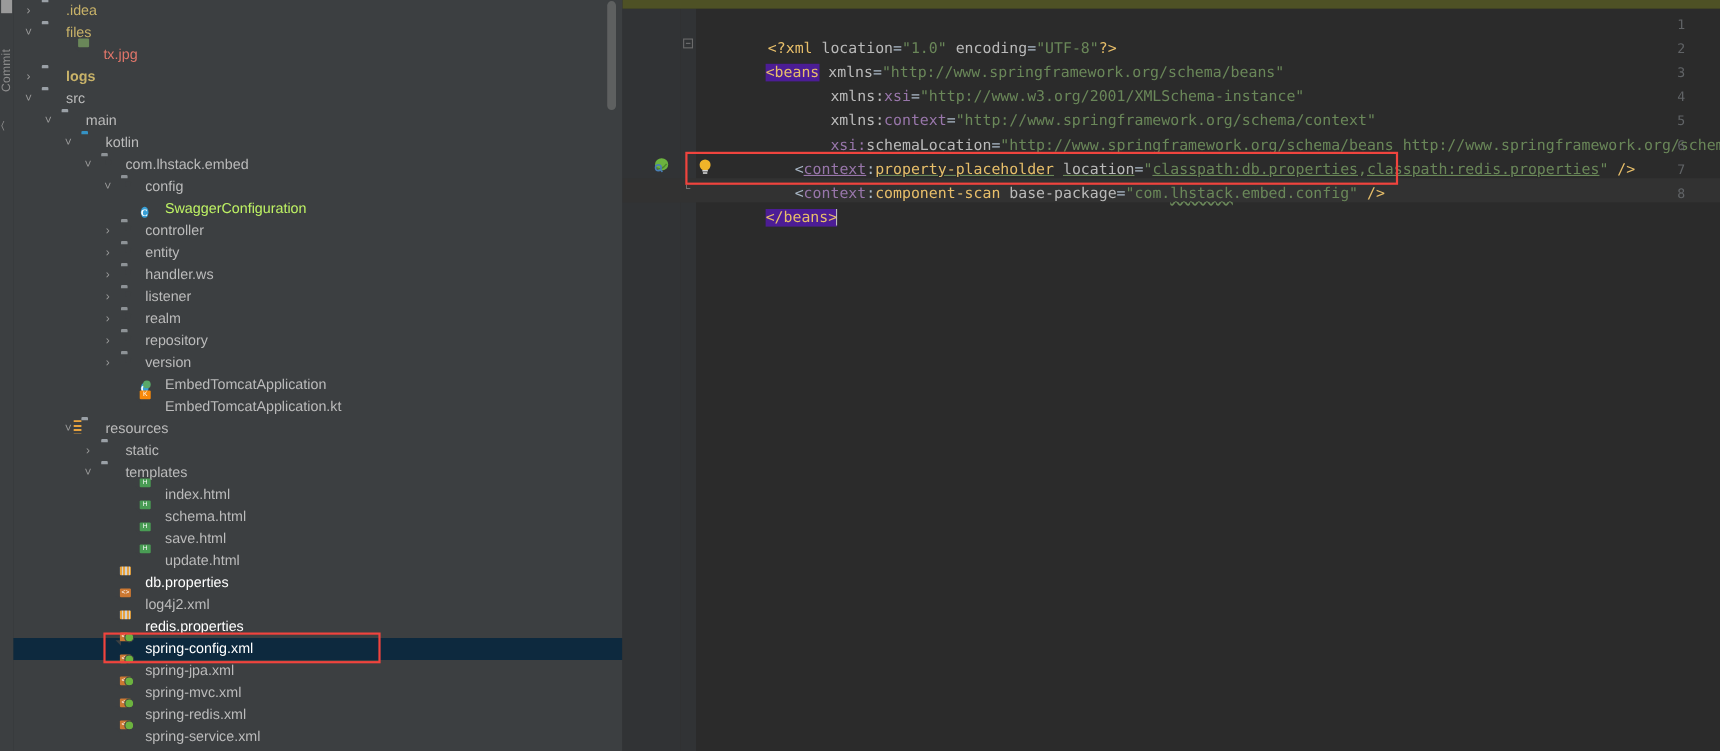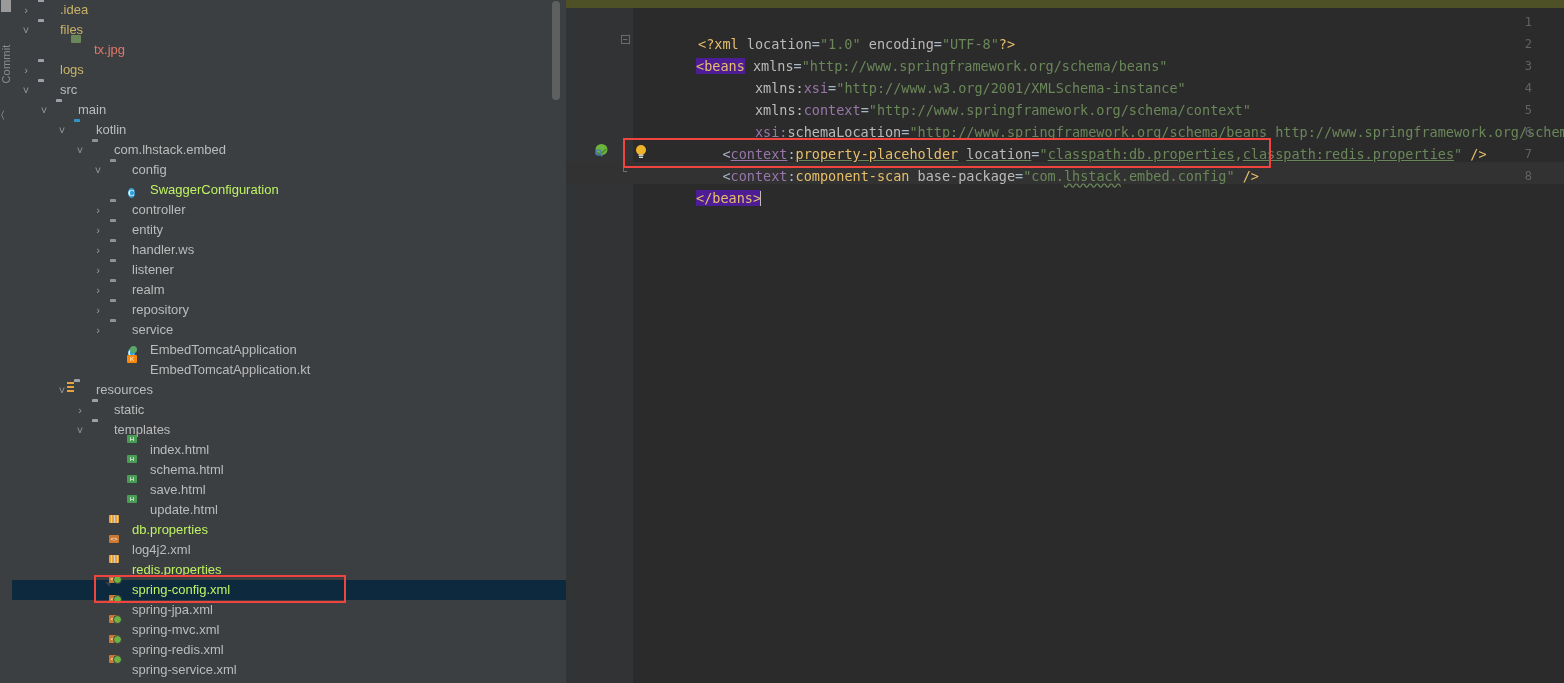--- a/index.html
+++ b/index.html
@@ -184,21 +184,21 @@
       repeating-linear-gradient(to right,
         #e8a33d 0px, #e8a33d 2px,
         #d0d0d0 2px, #d0d0d0 3px);
   }
 
   
   .c-default { color: #bbbbbb; }
   .c-yellowish { color: #c9b369; }
   .c-salmon { color: #e0766a; }
   .c-green { color: #bef264; }
-  .c-blue { color: #bef264; }
+  .c-blue { color: #ffffff; }
 
   
   #tree-scrollbar {
     position: absolute;
     right: 6px; top: 1px;
     width: 8px; height: 99px;
     background: #5e6060;
     border-radius: 4px;
   }
 
@@ -328,21 +328,21 @@
           <span class="ficon" style="left: 26px;"><span class="ic-folder"></span></span>
           <span class="label c-yellowish" style="left: 48px;">files</span>
         </div>
         <div class="tree-row" style="top: 40px; position: absolute; left: 0px; right: 0px;">
           <span class="ficon" style="left: 60px;"><span class="ic-file"><span class="badge img"></span></span></span>
           <span class="label c-salmon" style="left: 82px;">tx.jpg</span>
         </div>
         <div class="tree-row" style="top: 60px; position: absolute; left: 0px; right: 0px;">
           <span class="arrow" style="left: 8px;">›</span>
           <span class="ficon" style="left: 26px;"><span class="ic-folder"></span></span>
-          <span class="label c-yellowish" style="left: 48px;">logs</span>
+          <span class="label c-yellowish" style="left: 48px; font-weight: bold;">logs</span>
         </div>
         <div class="tree-row" style="top: 80px; position: absolute; left: 0px; right: 0px;">
           <span class="arrow" style="left: 8px;">˅</span>
           <span class="ficon" style="left: 26px;"><span class="ic-folder"></span></span>
           <span class="label c-default" style="left: 48px;">src</span>
         </div>
         <div class="tree-row" style="top: 100px; position: absolute; left: 0px; right: 0px;">
           <span class="arrow" style="left: 26px;">˅</span>
           <span class="ficon" style="left: 44px;"><span class="ic-folder"></span></span>
           <span class="label c-default" style="left: 66px;">main</span>
@@ -392,21 +392,21 @@
           <span class="label c-default" style="left: 120px;">realm</span>
         </div>
         <div class="tree-row" style="top: 300px; position: absolute; left: 0px; right: 0px;">
           <span class="arrow" style="left: 80px;">›</span>
           <span class="ficon" style="left: 98px;"><span class="ic-pkg"></span></span>
           <span class="label c-default" style="left: 120px;">repository</span>
         </div>
         <div class="tree-row" style="top: 320px; position: absolute; left: 0px; right: 0px;">
           <span class="arrow" style="left: 80px;">›</span>
           <span class="ficon" style="left: 98px;"><span class="ic-pkg"></span></span>
-          <span class="label c-default" style="left: 120px;">service</span>
+          <span class="label c-default" style="left: 120px;">version</span>
         </div>
         <div class="tree-row" style="top: 340px; position: absolute; left: 0px; right: 0px;">
           <span class="ficon" style="left: 116px;"><span class="ic-class run">C</span></span>
           <span class="label c-default" style="left: 138px;">EmbedTomcatApplication</span>
         </div>
         <div class="tree-row" style="top: 360px; position: absolute; left: 0px; right: 0px;">
           <span class="ficon" style="left: 116px;"><span class="ic-file"><span class="badge kt">K</span></span></span>
           <span class="label c-default" style="left: 138px;">EmbedTomcatApplication.kt</span>
         </div>
         <div class="tree-row" style="top: 380px; position: absolute; left: 0px; right: 0px;">

